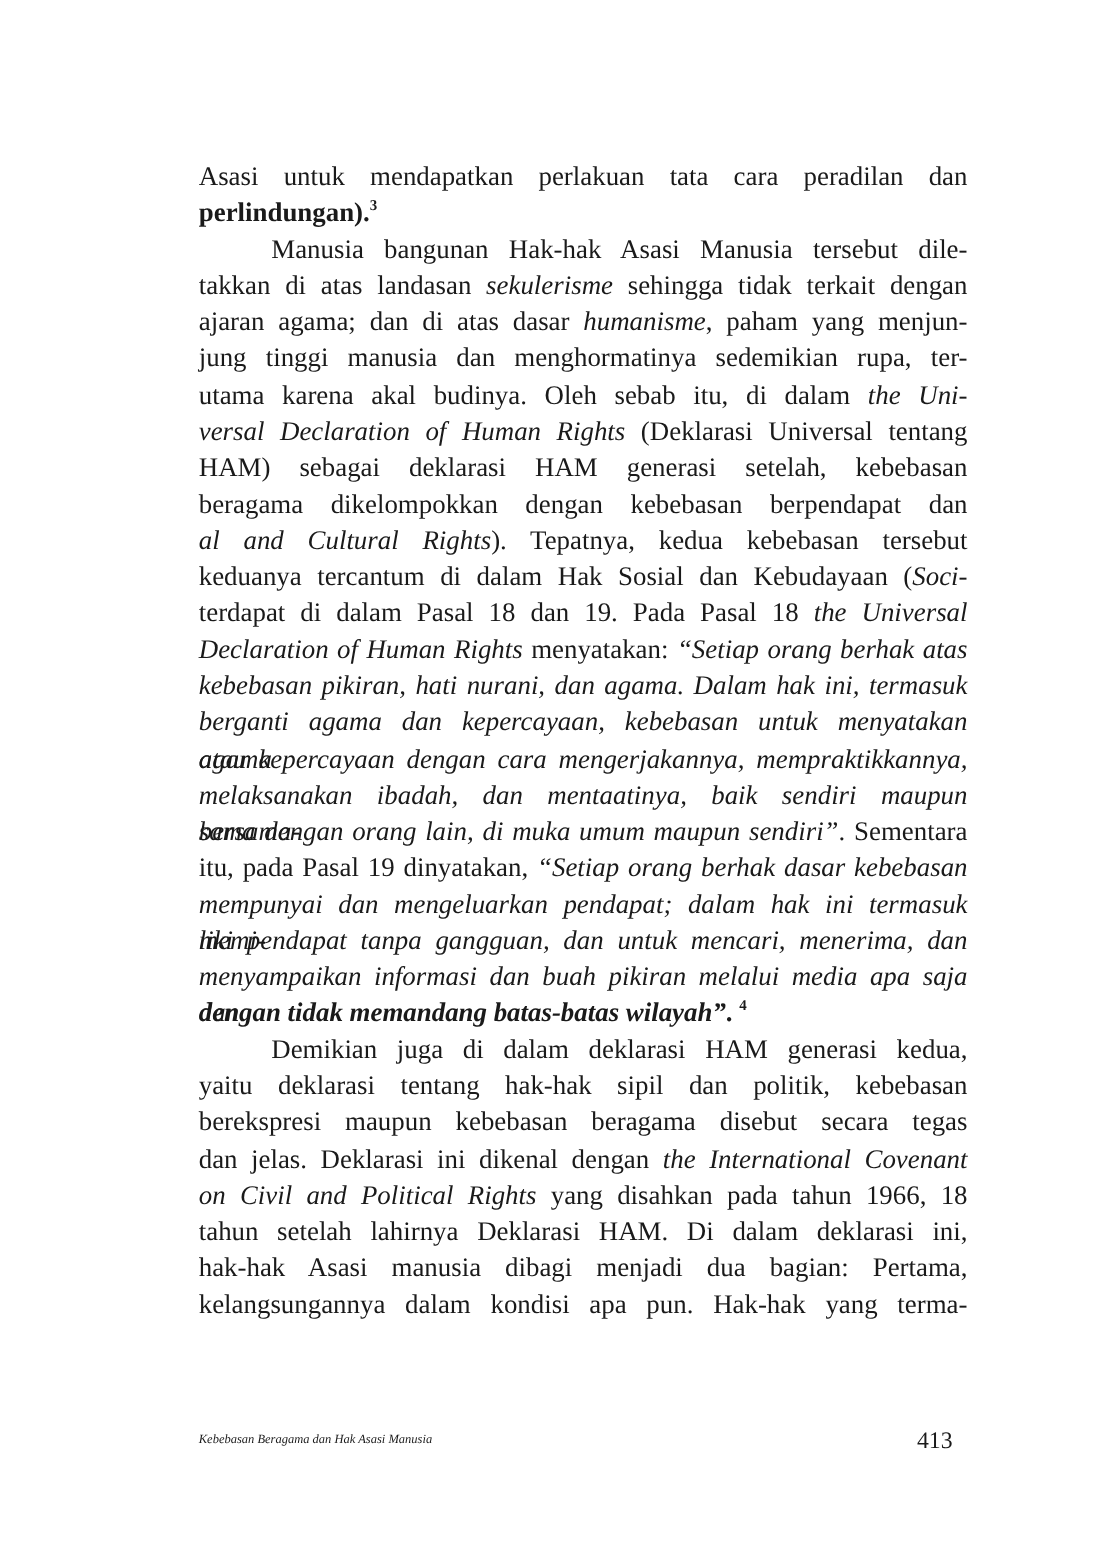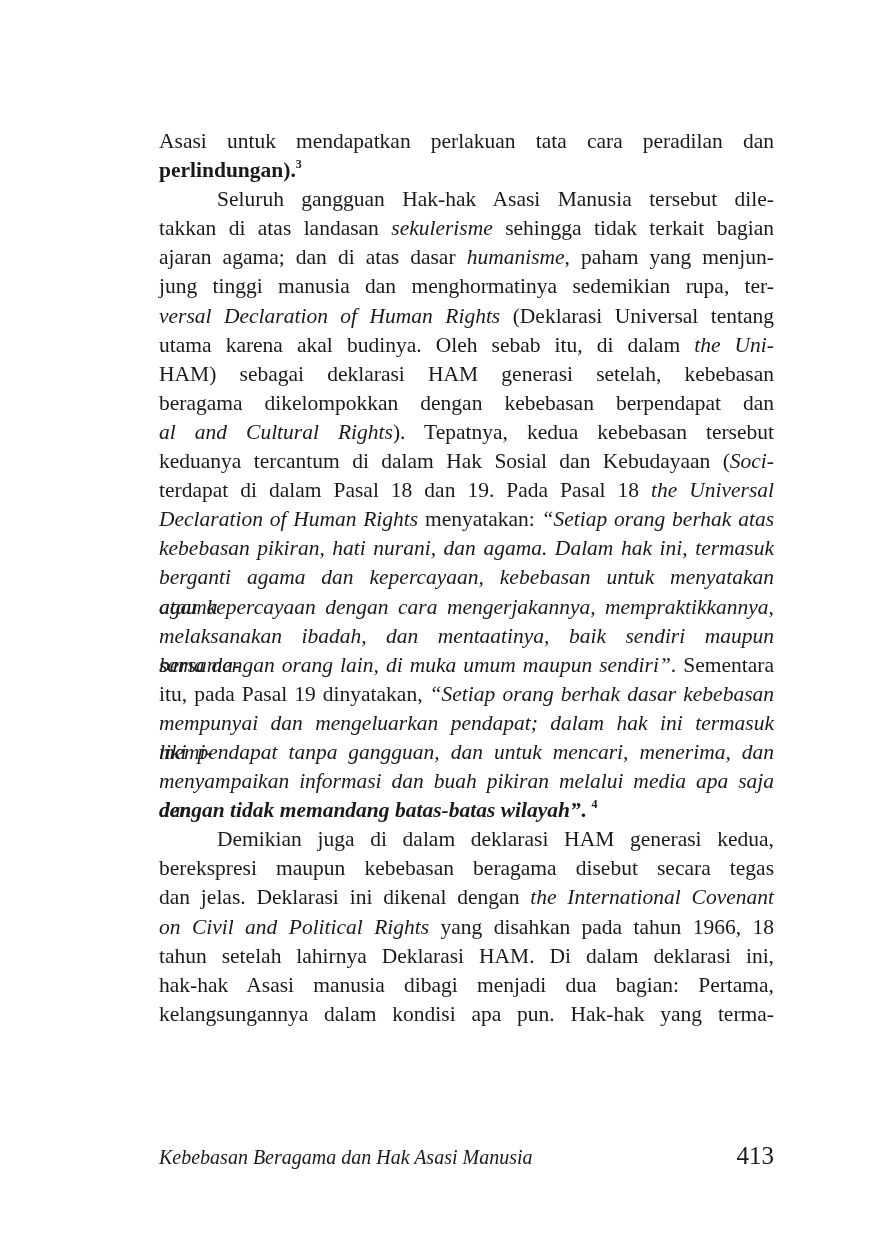--- a/index.html
+++ b/index.html
@@ -22,51 +22,51 @@
   .line .inner {
     display: block; width: 100%; text-align: justify; text-align-last: justify; white-space: normal;
   }
   .line.last .inner { text-align-last: left; }
   i, .it { font-style: italic; }
   sup { font-size: 12px; vertical-align: 9px; line-height: 0; }
   .footer {
     position: absolute; left: 131px; top: 1142px; width: 615px;
     font-family: "Liberation Serif", "DejaVu Serif", serif; color: #1a1a1a;
   }
-  .running-title { font-style: italic; font-size: 20px; position: absolute; left: 0; top: 4px; }
-  .page-number { font-size: 25px; position: absolute; right: 0; top: 0; }
+  .running-title { font-style: italic; font-size: 10px; position: absolute; left: 0; top: 4px; }
+  .page-number { font-size: 19px; position: absolute; right: 12px; top: 0; }
 </style>
 </head>
 <body>
 
 <div class="page">
   <div class="body-text" id="body-text">
       <div class="line">
         <span class="inner"><span>Asasi untuk mendapatkan perlakuan tata cara peradilan dan</span></span>
       </div>
       <div class="line last">
         <span class="inner"><span>perlindungan).</span><sup>3</sup></span>
       </div>
       <div class="line indent">
-        <span class="inner"><span>Seluruh gangguan Hak-hak Asasi Manusia tersebut dile-</span></span>
+        <span class="inner"><span>Manusia bangunan Hak-hak Asasi Manusia tersebut dile-</span></span>
       </div>
       <div class="line">
-        <span class="inner"><span>takkan di atas landasan </span><i>sekulerisme</i><span> sehingga tidak terkait bagian</span></span>
+        <span class="inner"><span>takkan di atas landasan </span><i>sekulerisme</i><span> sehingga tidak terkait dengan</span></span>
       </div>
       <div class="line">
         <span class="inner"><span>ajaran agama; dan di atas dasar </span><i>humanisme</i><span>, paham yang menjun-</span></span>
       </div>
       <div class="line">
         <span class="inner"><span>jung tinggi manusia dan menghormatinya sedemikian rupa, ter-</span></span>
       </div>
       <div class="line">
-        <span class="inner"><i>versal Declaration of Human Rights</i><span> (Deklarasi Universal tentang</span></span>
+        <span class="inner"><span>utama karena akal budinya. Oleh sebab itu, di dalam </span><i>the Uni-</i></span>
       </div>
       <div class="line">
-        <span class="inner"><span>utama karena akal budinya. Oleh sebab itu, di dalam </span><i>the Uni-</i></span>
+        <span class="inner"><i>versal Declaration of Human Rights</i><span> (Deklarasi Universal tentang</span></span>
       </div>
       <div class="line">
         <span class="inner"><span>HAM) sebagai deklarasi HAM generasi setelah, kebebasan</span></span>
       </div>
       <div class="line">
         <span class="inner"><span>beragama dikelompokkan dengan kebebasan berpendapat dan</span></span>
       </div>
       <div class="line">
         <span class="inner"><i>al and Cultural Rights</i><span>). Tepatnya, kedua kebebasan tersebut</span></span>
       </div>
@@ -106,20 +106,23 @@
       <div class="line">
         <span class="inner"><i>menyampaikan informasi dan buah pikiran melalui media apa saja dan</i></span>
       </div>
       <div class="line last">
         <span class="inner"><i>dengan tidak memandang batas-batas wilayah”</i><span>. </span><sup>4</sup></span>
       </div>
       <div class="line indent">
         <span class="inner"><span>Demikian juga di dalam deklarasi HAM generasi kedua,</span></span>
       </div>
       <div class="line">
+        <span class="inner"><span>yaitu deklarasi tentang hak-hak sipil dan politik, kebebasan</span></span>
+      </div>
+      <div class="line">
         <span class="inner"><span>berekspresi maupun kebebasan beragama disebut secara tegas</span></span>
       </div>
       <div class="line">
         <span class="inner"><span>dan jelas. Deklarasi ini dikenal dengan </span><i>the International Covenant</i></span>
       </div>
       <div class="line">
         <span class="inner"><i>on Civil and Political Rights</i><span> yang disahkan pada tahun 1966, 18</span></span>
       </div>
       <div class="line">
         <span class="inner"><span>tahun setelah lahirnya Deklarasi HAM. Di dalam deklarasi ini,</span></span>

